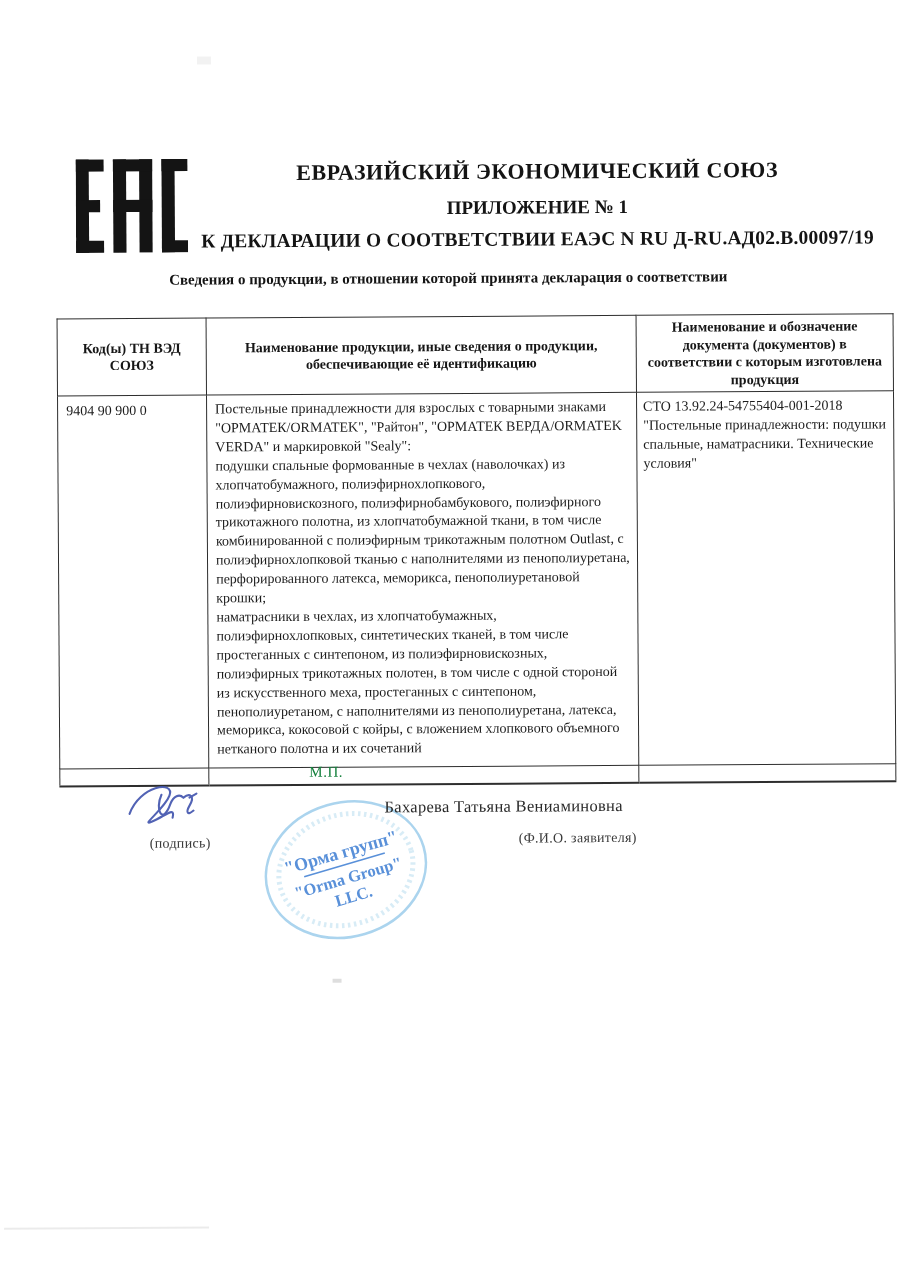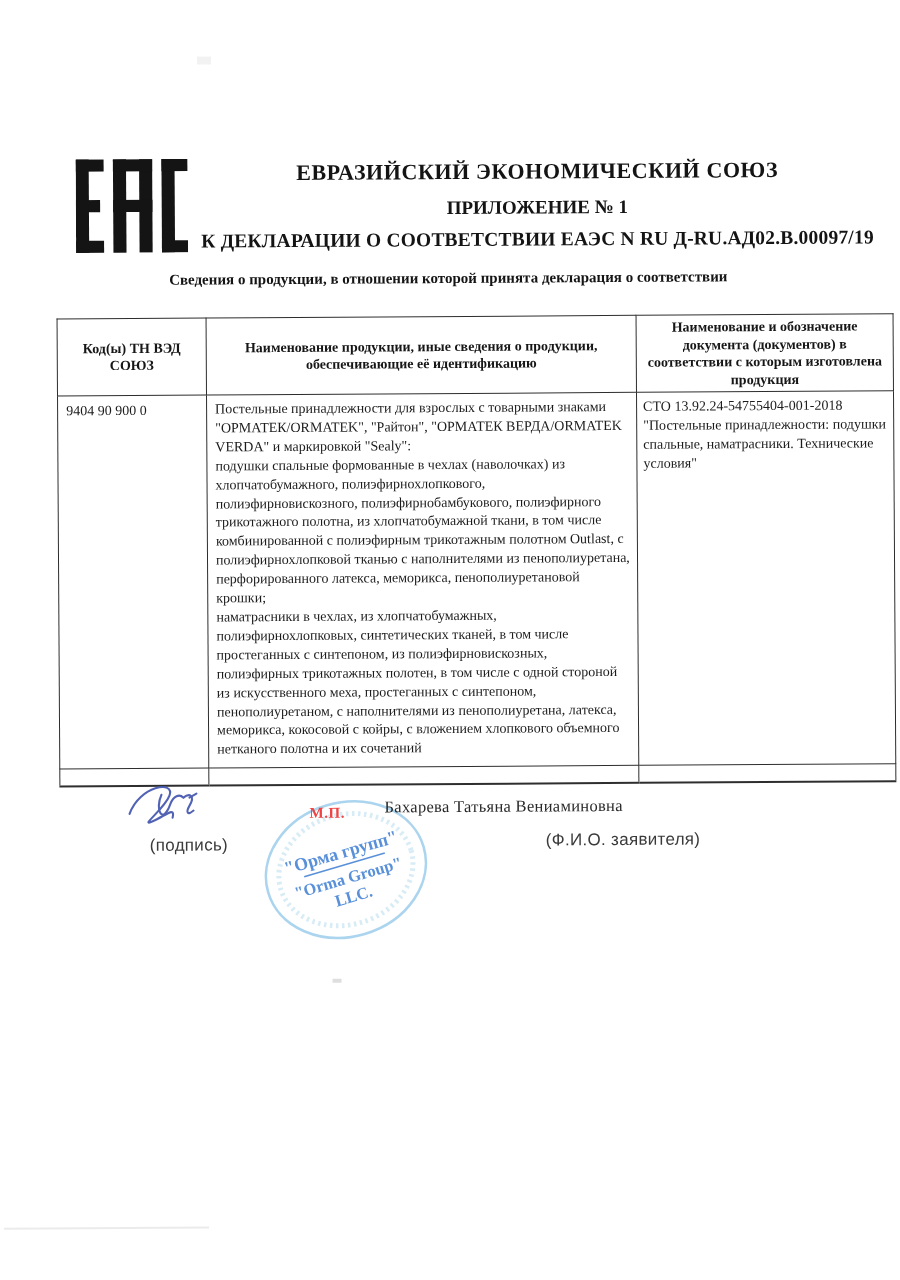--- a/index.html
+++ b/index.html
@@ -61,28 +61,28 @@
   }
   .cell-code { padding: 6px 4px 4px 8px; }
   .cell-product { padding: 5px 7px 8px 8px; white-space: pre-line; }
   .cell-document { padding: 5px 5px 8px 6px; }
   .spacer-row td { height: 17px; border-bottom: 2.6px solid #2e2e2e; }
   .products-table { border-bottom: 2.6px solid #2e2e2e; }
 
   
   .signature-svg { position: absolute; left: 122px; top: 735px; }
   .caption {
-    font-family: Liberation Sans, sans-serif;
-    font-size: 17px; color: #3a3a3a; letter-spacing: 0.3px;
+    font-family: Liberation Serif, serif;
+    font-size: 14px; color: #3a3a3a; letter-spacing: 0.3px;
   }
   .caption-signature { position: absolute; left: 148px; top: 789px; }
-  .caption-applicant { position: absolute; left: 544px; top: 786px; }
+  .caption-applicant { position: absolute; left: 517px; top: 786px; }
   .stamp-mark {
-    position: absolute; left: 308px; top: 759px;
-    font-size: 15px; font-weight: 700; color: #ef4444; letter-spacing: 0.5px;
+    position: absolute; left: 308px; top: 718px;
+    font-size: 15px; font-weight: 400; color: #15803d; letter-spacing: 0.5px;
   }
   .applicant-name {
     position: absolute; left: 383px; top: 752px;
     font-size: 16.5px; color: #2a2a2a; letter-spacing: 0.3px;
   }
   .stamp-svg { position: absolute; left: 258px; top: 746px; }
 
   
   .artifact { position: absolute; pointer-events: none; }
   .artifact-line { left: 0; top: 1180px; width: 205px; height: 2px; background: rgba(0,0,0,0.08); }

